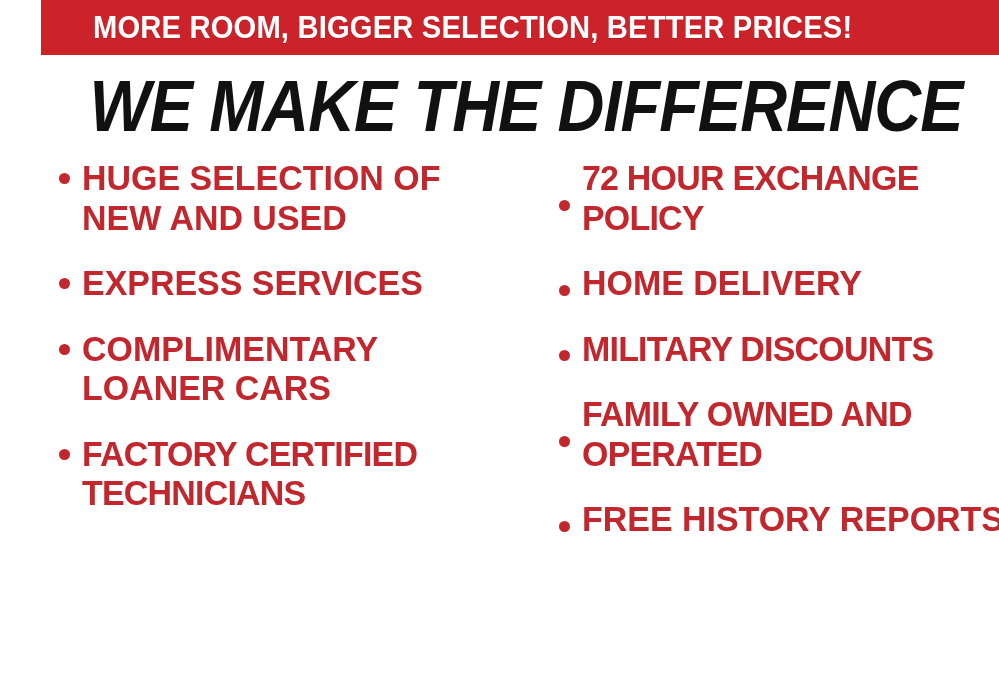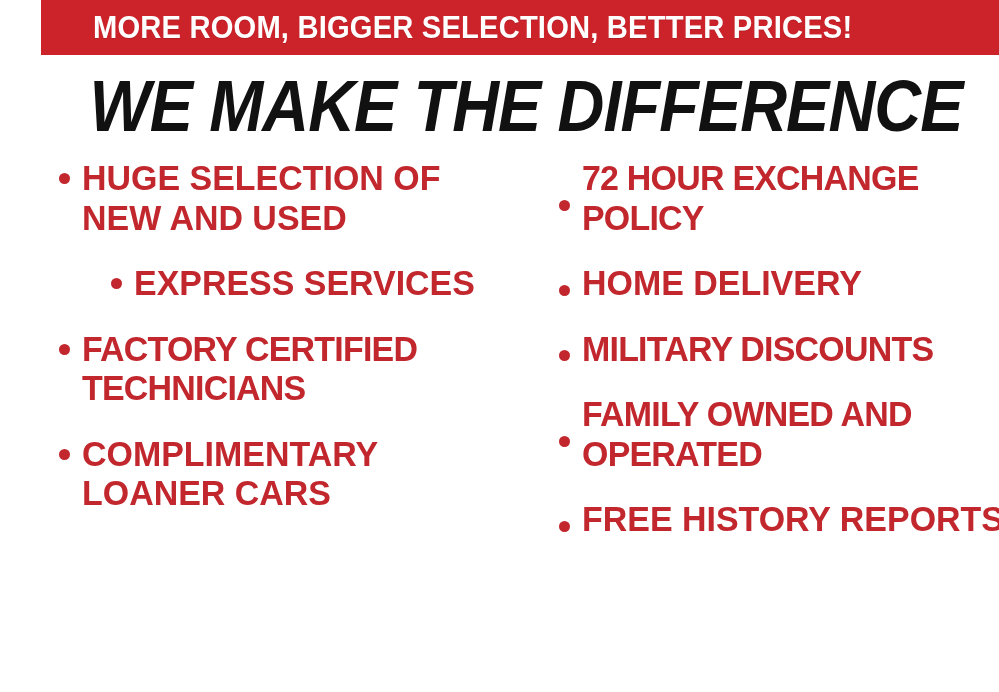--- a/index.html
+++ b/index.html
@@ -79,21 +79,21 @@
     top: 0;
   }
   .col-left  { left: 18px;  width: 478px; }
   .col-right { left: 518px; width: 481px; }
 
   .bullet-item {
     display: flex;
     align-items: flex-start;
     color: #c1272d;
   }
-  .col-left  .bullet-item { margin-bottom: 26px; justify-content: center; }
+  .col-left  .bullet-item { margin-bottom: 26px; }
   .col-right .bullet-item { margin-bottom: 26px; align-items: center; }
 
   .dot {
     flex: 0 0 auto;
     width: 11px;
     height: 11px;
     border-radius: 50%;
     background: #c1272d;
     margin-top: 15px;
     margin-right: 12px;
@@ -133,25 +133,25 @@
       <div class="bullet-item">
         <span class="dot"></span>
         <span class="bullet-label">HUGE SELECTION OF NEW AND USED</span>
       </div>
       <div class="bullet-item">
         <span class="dot"></span>
         <span class="bullet-label">EXPRESS SERVICES</span>
       </div>
       <div class="bullet-item">
         <span class="dot"></span>
-        <span class="bullet-label tight">FACTORY CERTIFIED TECHNICIANS</span>
+        <span class="bullet-label">COMPLIMENTARY LOANER CARS</span>
       </div>
       <div class="bullet-item">
         <span class="dot"></span>
-        <span class="bullet-label">COMPLIMENTARY LOANER CARS</span>
+        <span class="bullet-label tight">FACTORY CERTIFIED TECHNICIANS</span>
       </div>
     </div>
 
     <div class="col col-right">
       <div class="bullet-item">
         <span class="dot"></span>
         <span class="bullet-label tight">72 HOUR EXCHANGE POLICY</span>
       </div>
       <div class="bullet-item">
         <span class="dot"></span>

